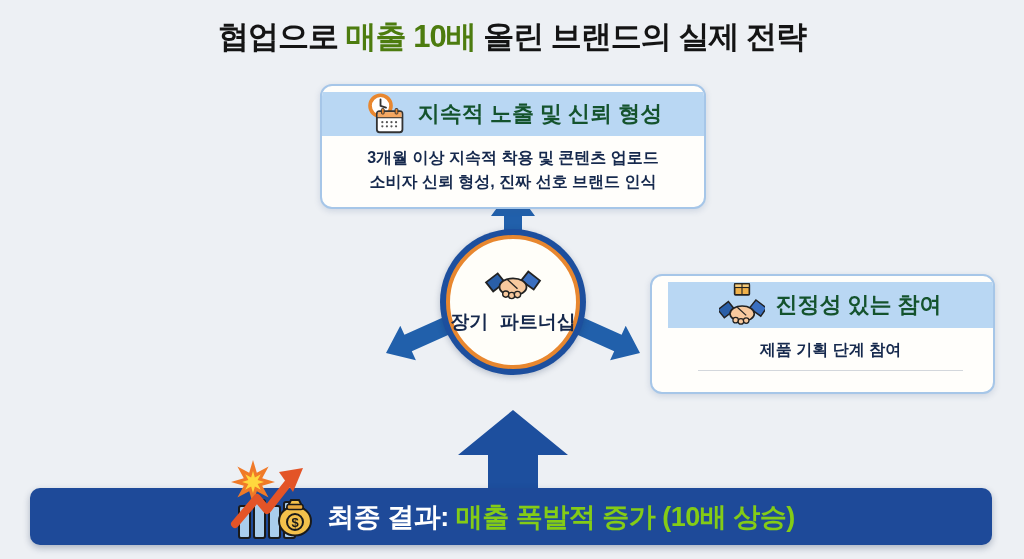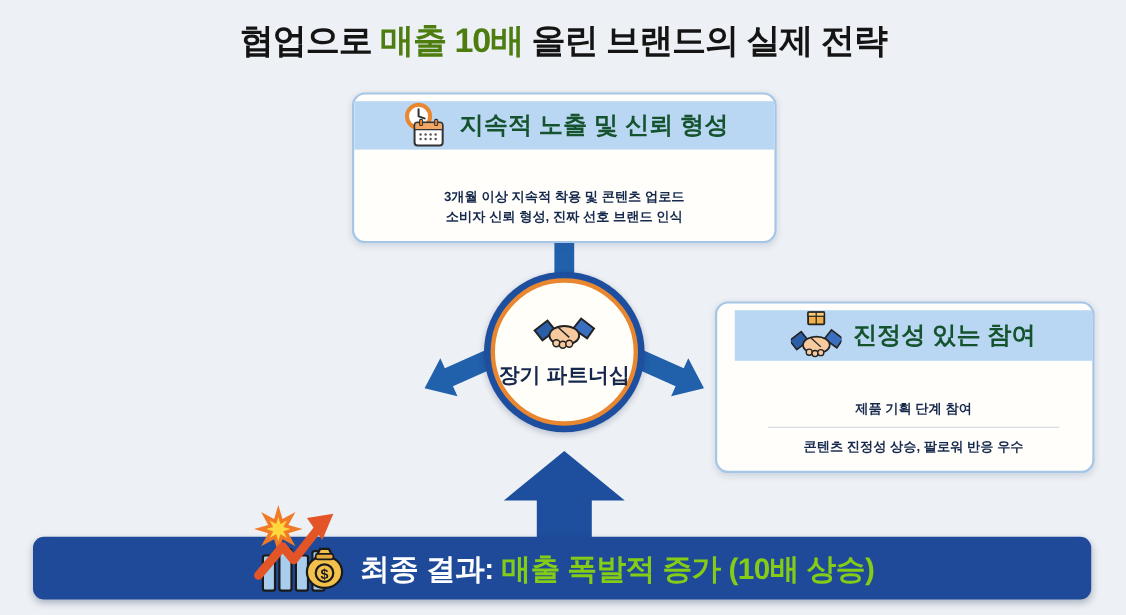--- a/index.html
+++ b/index.html
@@ -28,29 +28,30 @@
   .card-left{ left:33px;  top:276px; width:352px; }
   .card-right{ left:650px; top:274px; width:345px;padding-left:16px; }
   .card-header{
     display:flex; align-items:center; justify-content:center; gap:10px;
     min-height:44px; background:#b9d7f3;
     font-size:22px; font-weight:800; color:#14532d;
   }
   .card-header .icon{ display:flex; align-items:center; }
   .card-body{
     padding:10px 12px 13px; text-align:center;
-    font-size:12px; font-weight:700; color:#16294d; line-height:1.5;margin-top:24px;
+    font-size:16px; font-weight:700; color:#16294d; line-height:1.5;
   }
   .divider{ height:1px; background:#d3d7dc; margin:8px 18px; }
   
   .hub{
-    position:absolute; left:440px; top:247px; width:146px; height:146px;
+    position:absolute; left:440px; top:229px; width:146px; height:146px;
     z-index:3; border-radius:50%; background:#1d4f9e;
     display:flex; align-items:center; justify-content:center;
     box-shadow:0 2px 6px rgba(20,40,80,.25);
+    font-family:Liberation Mono, monospace;
   }
   .hub-inner{
     width:126px; height:126px; border-radius:50%;
     background:#fffef9; border:4px solid #e8872f;
     display:flex; flex-direction:column; align-items:center; justify-content:center;
     text-align:center;
   }
   .hub-text{ font-size:19px; font-weight:800; color:#15284c; line-height:1.25; margin-top:3px;}
   
   .banner{
@@ -129,21 +130,20 @@
             <circle cx="37" cy="29.5" r="3.4" fill="#f7c99e" stroke="#222" stroke-width="1.5"></circle>
             <path d="M26,13 l11,10" stroke="#222" stroke-width="1.5" fill="none"></path>
           </g>
         </svg>
       </span>
       <span>진정성 있는 참여</span>
     </div>
     <div class="card-body">
       <div>제품 기획 단계 참여</div>
       <div class="divider"></div>
-      <div>콘텐츠 진정성 상승, 팔로워 반응 우수</div>
     </div>
   </div>
 
   <div class="hub">
     <div class="hub-inner">
       <span>
         <svg width="58" height="36" viewBox="0 0 64 40">
           <polygon points="2,16 15,6 23,16 10,26" fill="#2a5fa8" stroke="#222" stroke-width="2"></polygon>
           <polygon points="62,14 49,4 41,14 55,24" fill="#3a6fc0" stroke="#222" stroke-width="2"></polygon>
           <ellipse cx="32" cy="21" rx="15" ry="9.5" fill="#f7c99e" stroke="#222" stroke-width="2"></ellipse>

